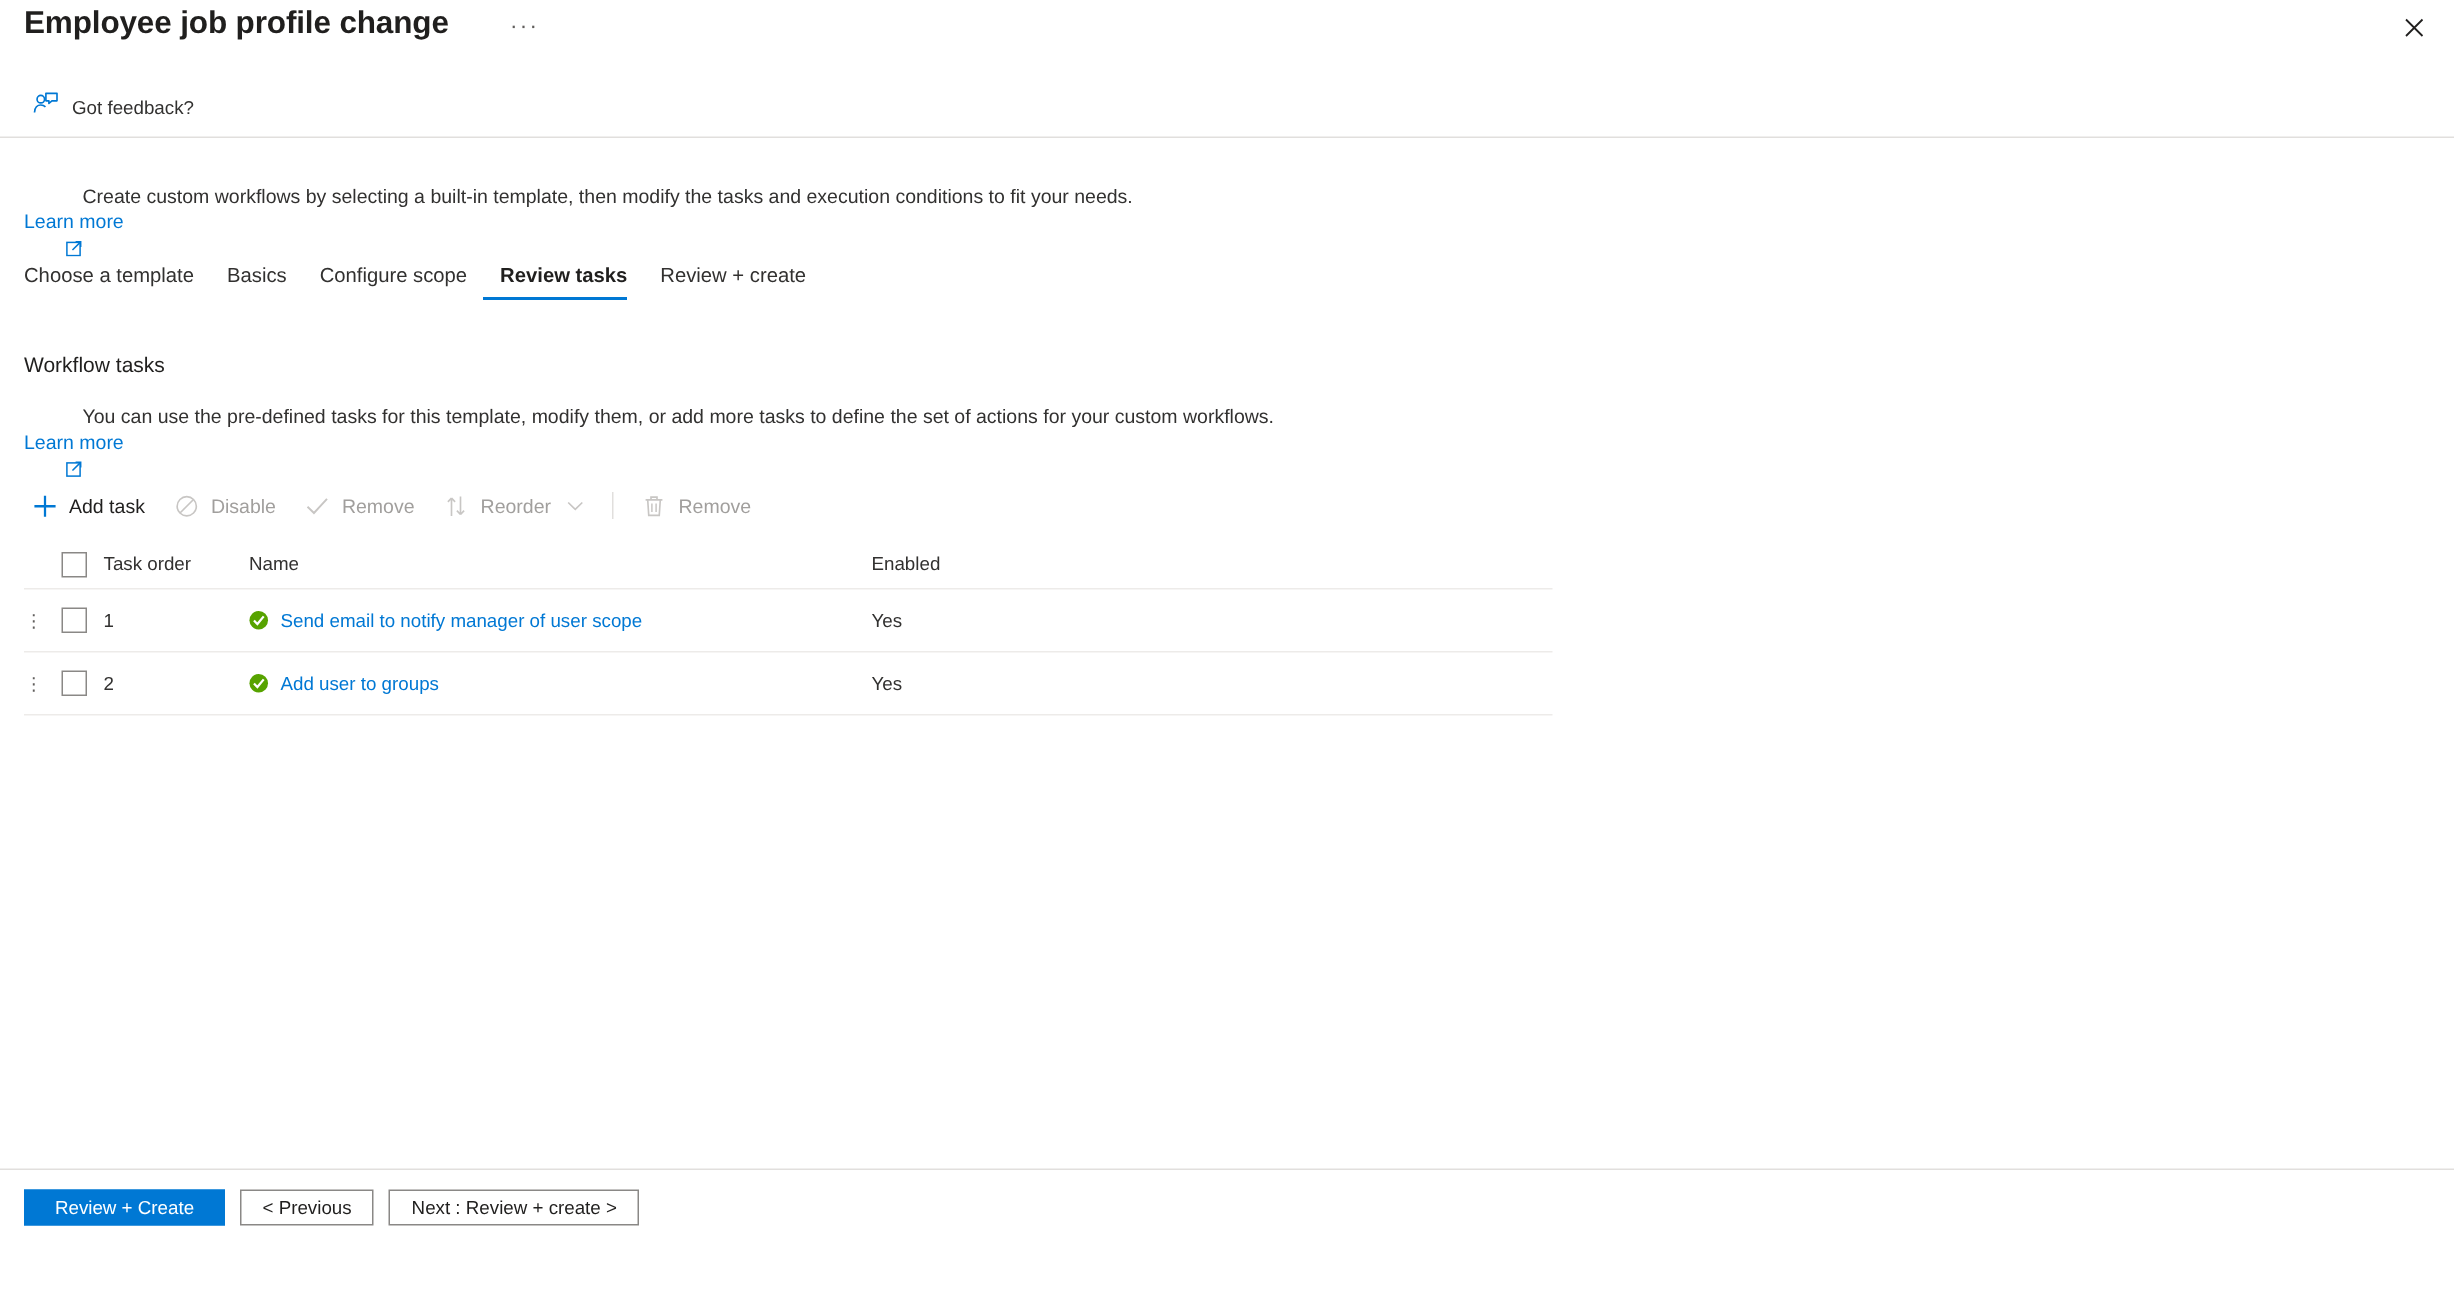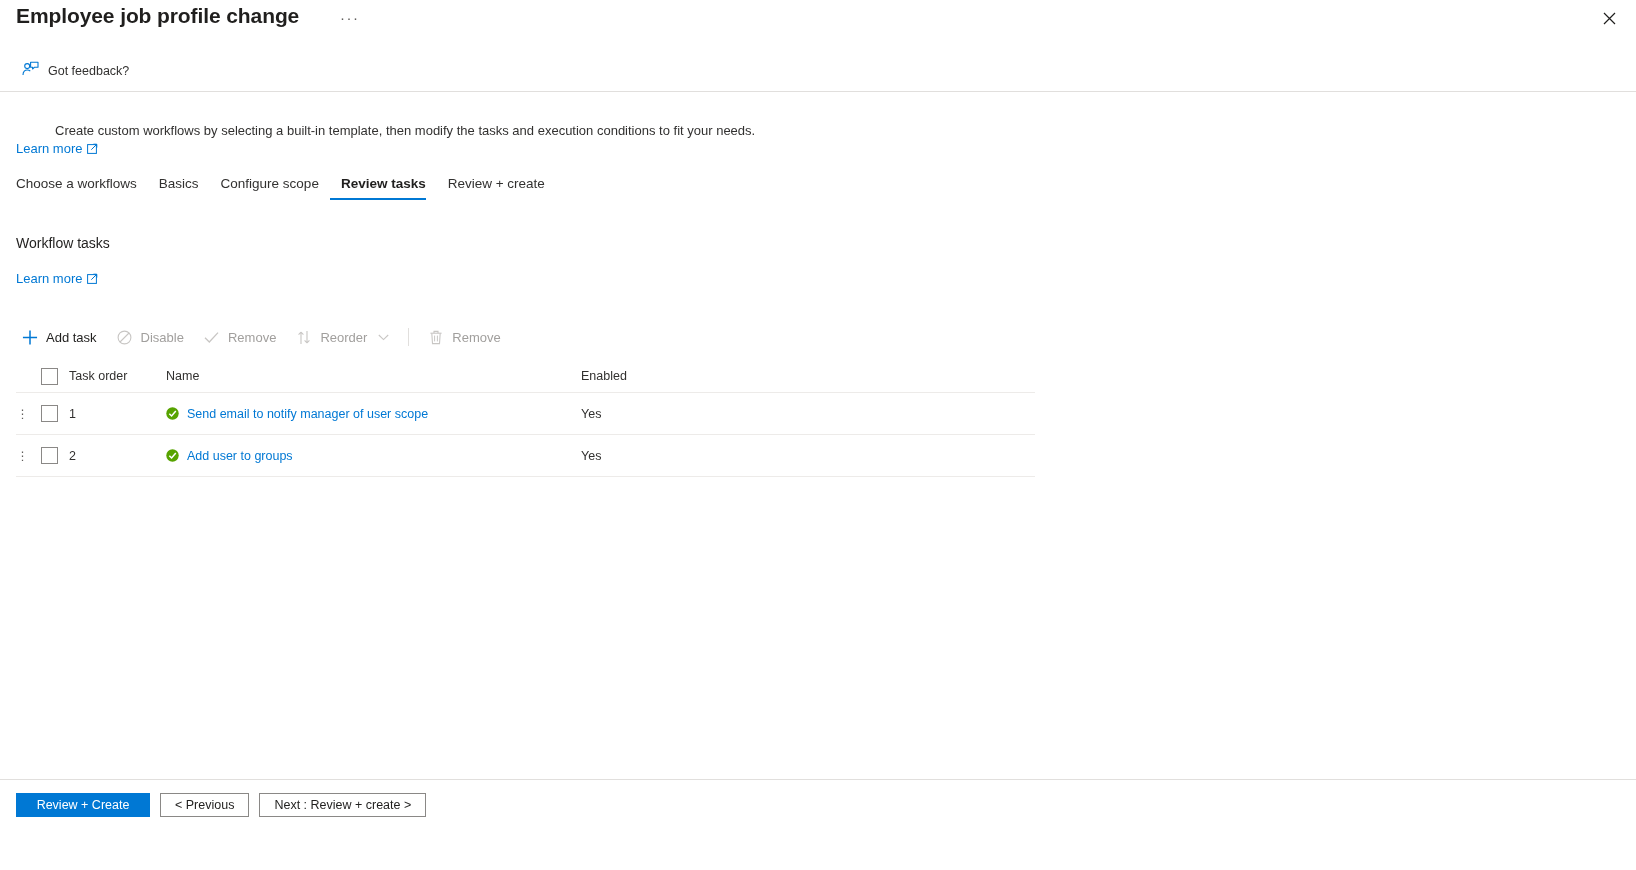--- a/index.html
+++ b/index.html
@@ -100,20 +100,21 @@
     margin-left: 39px;
   }
   .link {
     color: #0078d4;
     font-size: 13px;
     text-decoration: none;
     cursor: pointer;
     display: inline-flex;
     align-items: center;
     gap: 5px;
+    flex-direction: column;
   }
   .ext-icon { display:inline-block; line-height: 0; }
 
   
   .tabs {
     position: absolute;
     left: 16px;
     top: 176px;
     display: flex;
     align-items: flex-start;
@@ -356,29 +357,30 @@
     <span class="ext-icon">
       <svg width="11" height="11" viewBox="0 0 11 11" aria-hidden="true">
         <rect x="0.6" y="1.6" width="8.8" height="8.8" fill="none" stroke="#0078d4" stroke-width="1"></rect>
         <path d="M4.3 6.7 L9.6 1.4 M6.4 1.2 H9.8 V4.6" fill="none" stroke="#0078d4" stroke-width="1"></path>
       </svg>
     </span>
   </a>
 </div>
 
 <div class="tabs">
-  <div class="tab">Choose a workflows</div>
+  <div class="tab">Choose a template</div>
   <div class="tab">Basics</div>
   <div class="tab">Configure scope</div>
   <div class="tab active">Review tasks</div>
   <div class="tab">Review + create</div>
 </div>
 
 <div class="section-title">Workflow tasks</div>
 <div class="section-desc">
+  <div class="intro-text">You can use the pre-defined tasks for this template, modify them, or add more tasks to define the set of actions for your custom workflows.</div>
   <a class="link">
     <span>Learn more</span>
     <span class="ext-icon">
       <svg width="11" height="11" viewBox="0 0 11 11" aria-hidden="true">
         <rect x="0.6" y="1.6" width="8.8" height="8.8" fill="none" stroke="#0078d4" stroke-width="1"></rect>
         <path d="M4.3 6.7 L9.6 1.4 M6.4 1.2 H9.8 V4.6" fill="none" stroke="#0078d4" stroke-width="1"></path>
       </svg>
     </span>
   </a>
 </div>

